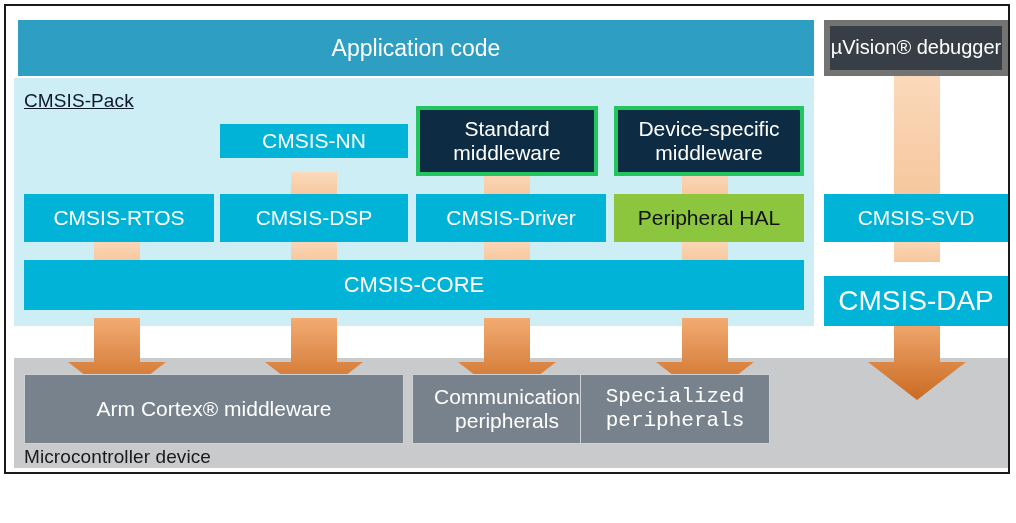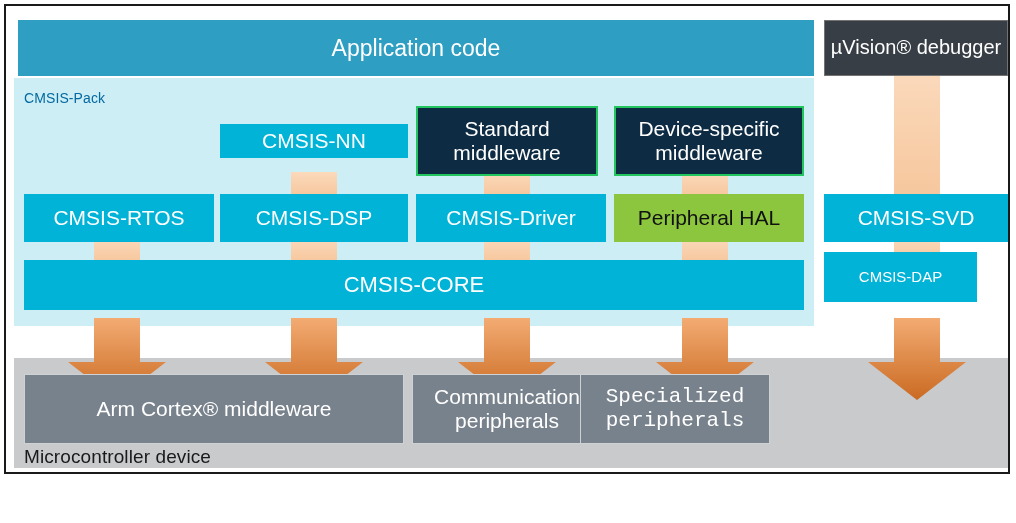--- a/index.html
+++ b/index.html
@@ -22,32 +22,32 @@
   
   .box{
     position:absolute;box-sizing:border-box;
     display:flex;align-items:center;justify-content:center;
     text-align:center;line-height:1.16;
     white-space:pre-line;
     z-index:6;
   }
   .box.cyan      {background:#00b3d7;color:#ffffff;}
   .box.teal      {background:#2e9ec2;color:#ffffff;text-align:center;}
-  .box.navy      {background:#0d2b43;color:#ffffff;border:2px solid #22c55e;}
+  .box.navy      {background:#0d2b43;color:#ffffff;border:4px solid #22c55e;}
   .box.green     {background:#8cc63e;color:#111111;}
-  .box.slate     {background:#373e46;color:#ffffff;border:1px solid #737373;}
+  .box.slate     {background:#373e46;color:#ffffff;border:6px solid #737373;}
   .box.gray      {background:#78828c;color:#ffffff;border:1px solid #cfd2d5;}
 
   
   #cmsis-pack-region{
     position:absolute;background:#cdeef5;z-index:2;
   }
   #pack-label{
-    position:absolute;color:#0369a1;z-index:7;
-    font-size:14px;letter-spacing:.1px;
+    position:absolute;color:#0f172a;z-index:7;
+    font-size:19px;letter-spacing:.1px;text-decoration:underline;
   }
   #mcu-region{
     position:absolute;background:#c8cacc;z-index:2;
   }
   #mcu-label{
     position:absolute;color:#1a1a1a;z-index:7;
     font-size:19px;letter-spacing:.1px;
   }
 
   
@@ -151,21 +151,21 @@
     <div class="box cyan" style="left:214px;top:188px;width:188px;height:48px;font-size:21px;">CMSIS-DSP</div>
 
     <div class="box cyan" style="left:410px;top:188px;width:190px;height:48px;font-size:21px;">CMSIS-Driver</div>
 
     <div class="box green" style="left:608px;top:188px;width:190px;height:48px;font-size:21px;">Peripheral HAL</div>
 
     <div class="box cyan" style="left:818px;top:188px;width:184px;height:48px;font-size:21px;">CMSIS-SVD</div>
 
     <div class="box cyan" style="left:18px;top:254px;width:780px;height:50px;font-size:22px;">CMSIS-CORE</div>
 
-    <div class="box cyan" style="left:818px;top:246px;width:153px;height:50px;font-size:15px;">CMSIS-DAP</div>
+    <div class="box cyan" style="left:818px;top:270px;width:184px;height:50px;font-size:28px;">CMSIS-DAP</div>
 
     <div class="box gray" style="left:18px;top:368px;width:380px;height:70px;font-size:21px;">Arm Cortex® middleware</div>
 
     <div class="box gray" style="left:406px;top:368px;width:190px;height:70px;font-size:21px;">Communication
 peripherals</div>
 
     <div class="box gray" style="left:574px;top:368px;width:190px;height:70px;font-size:21px;font-family:Liberation Mono, monospace;">Specialized
 peripherals</div>
 
 

